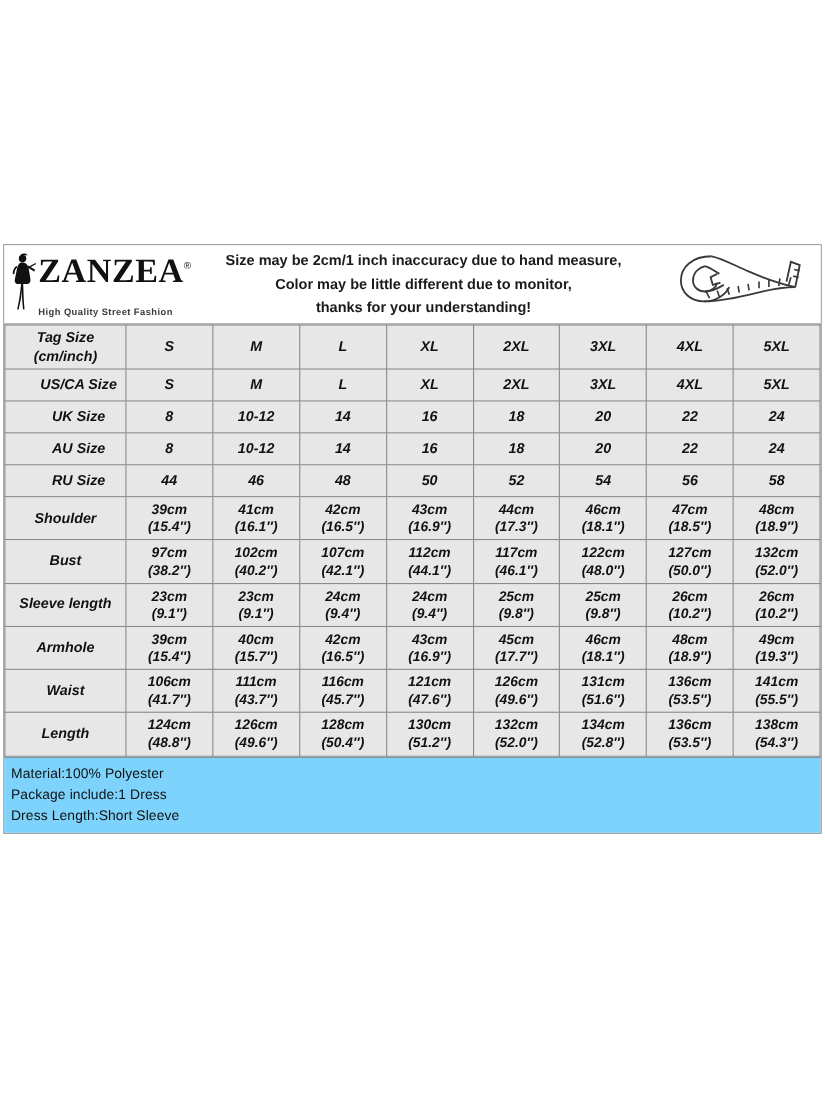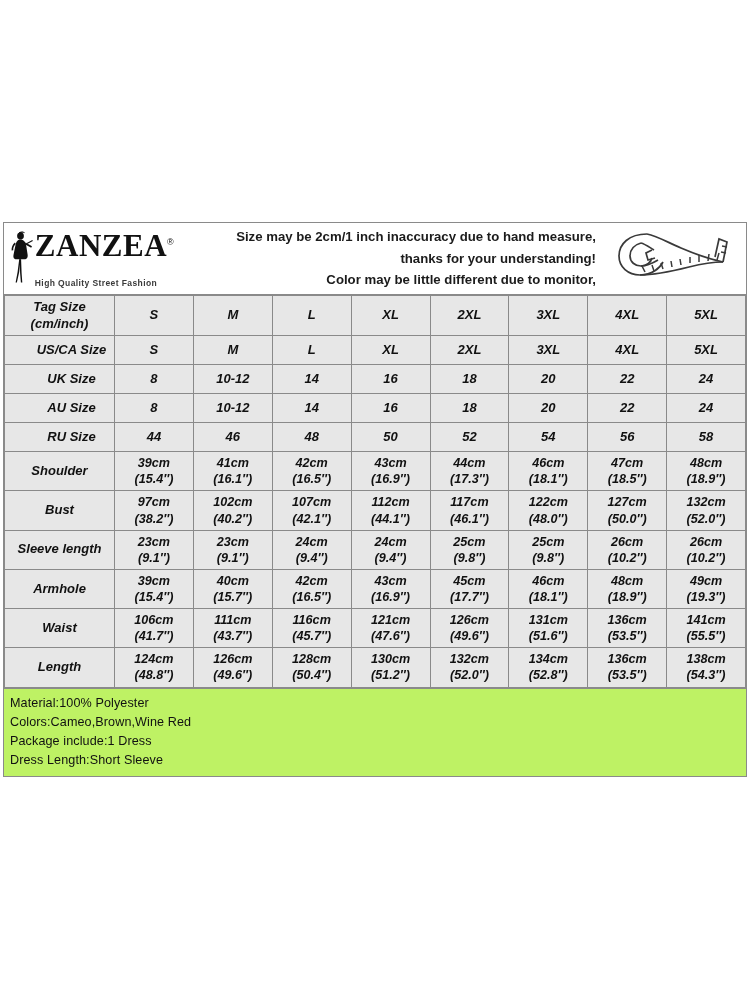--- a/index.html
+++ b/index.html
@@ -39,21 +39,21 @@
   .logo-reg {
     font-size: 9px; vertical-align: super; font-weight: 400;
     font-family: "Liberation Sans", sans-serif;
   }
   .logo-tag {
     font-size: 8.5px; color: #3a3a3a; letter-spacing: 0.4px;
     margin-top: 18px; white-space: nowrap; font-weight: 600;
   }
   .disclaimer {
     flex: 1 1 auto;
-    text-align: right;
+    text-align: center;
     font-size: 13.2px; font-weight: 700; color: #1b1b1b;
     line-height: 1.62;
   }
   .tape-cell {
     width: 150px; flex: 0 0 150px;
     display: flex; align-items: center; justify-content: center;
   }
 
   
   table.sizes { width: 100%; border-collapse: collapse; table-layout: fixed; font-style: italic; }
@@ -69,21 +69,21 @@
   }
   table.sizes tr.single td { height: 28px; line-height: 28px; }
   table.sizes tr.dual td { height: 38px; line-height: 1.28; padding: 3px 2px; }
   table.sizes td.label { font-size: 13px; padding-left: 26px; }
   td.label.two-line { line-height: 1.22; }
   .cm  { display: block; font-size: 12.6px; font-weight: 700; }
   .inch{ display: block; font-size: 12.6px; font-weight: 700; }
 
   
   .footer {
-    background: #bef264;
+    background: #7dd3fc;
     padding: 5px 6px 6px 6px;
     border-top: 1px solid #8a8a8a;
   }
   .footer p {
     font-size: 12.6px; color: #111; line-height: 1.52;
     font-weight: 400; letter-spacing: 0.1px;
   }
 </style>
 </head>
 <body>
@@ -110,22 +110,22 @@
         </span>
         <span class="logo-text">
           <span class="logo-word"><span>ZANZEA</span><span class="logo-reg">®</span></span>
           <span class="logo-tag">High Quality Street Fashion</span>
         </span>
       </div>
     </div>
 
     <div class="disclaimer">
       <div>Size may be 2cm/1 inch inaccuracy due to hand measure,</div>
+      <div>Color may be little different due to monitor,</div>
       <div>thanks for your understanding!</div>
-      <div>Color may be little different due to monitor,</div>
     </div>
 
     <div class="tape-cell">
       <span>
         <svg width="120" height="62" viewBox="0 0 120 62" aria-hidden="true">
           <g fill="none" stroke="#3a3a3a" stroke-width="1.7">
             <path d="M36 8 C18 8 8 18 8 30 C8 41 17 49 29 49 C41 49 49 42 52 36"></path>
             <path d="M36 8 C46 10 56 16 70 22 C84 28 98 33 112 36"></path>
             <path d="M29 49 C44 49 62 45 78 41 C92 37.5 104 36 112 36"></path>
             <path d="M112 36 L116 16 L108 13 L104 31"></path>
@@ -443,18 +443,17 @@
             <span class="cm">138cm</span>
             <span class="inch">(54.3″)</span>
           </td>
       </tr>
 
     </tbody>
   </table>
 
   <div class="footer">
     <p>Material:100% Polyester</p>
-    <p>Colors:Cameo,Brown,Wine Red</p>
     <p>Package include:1 Dress</p>
     <p>Dress Length:Short Sleeve</p>
   </div>
 
 </div>
 
 </body></html>

